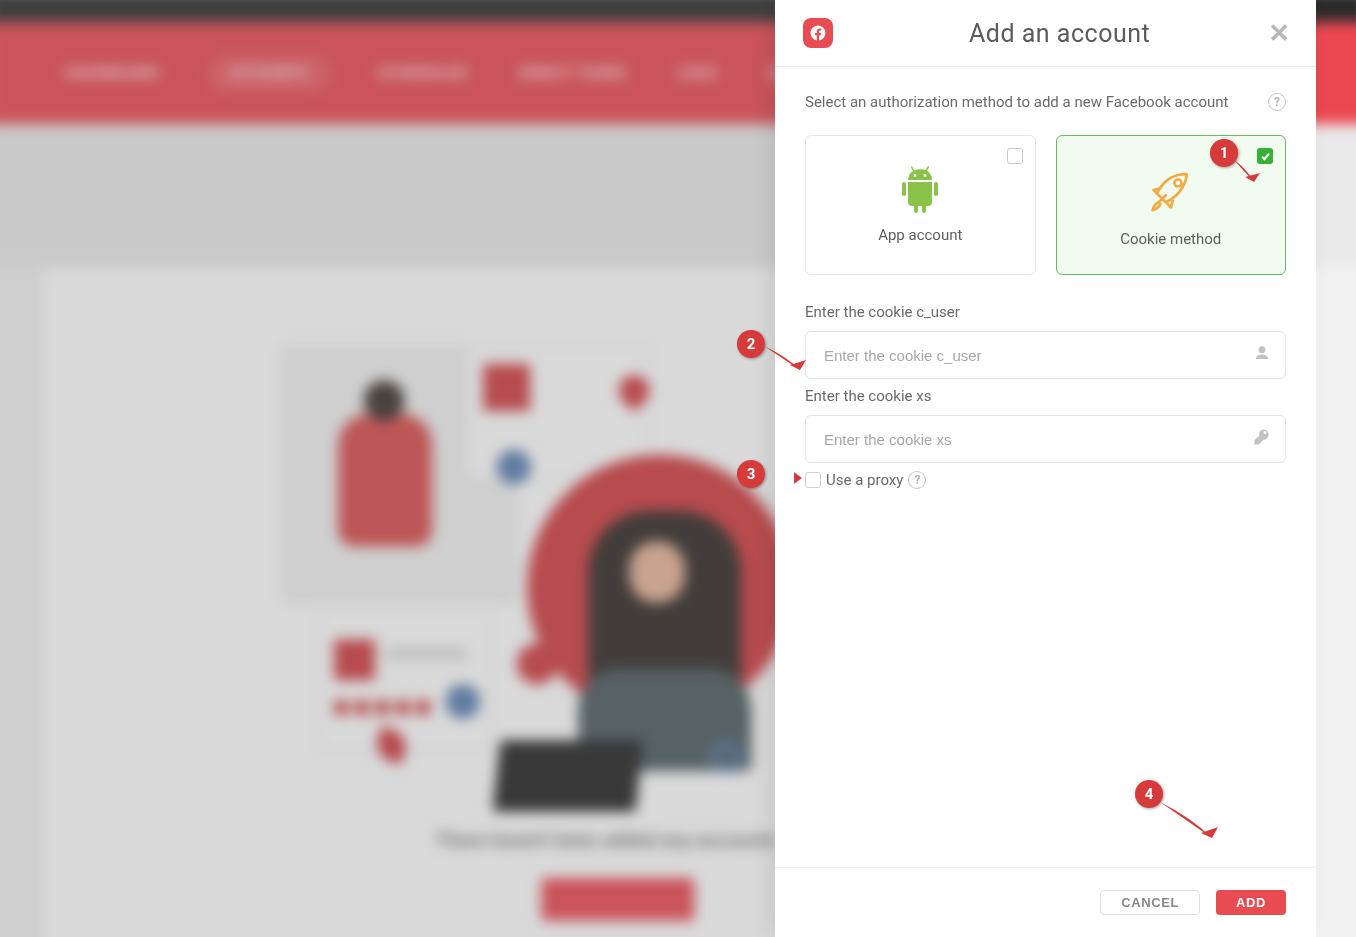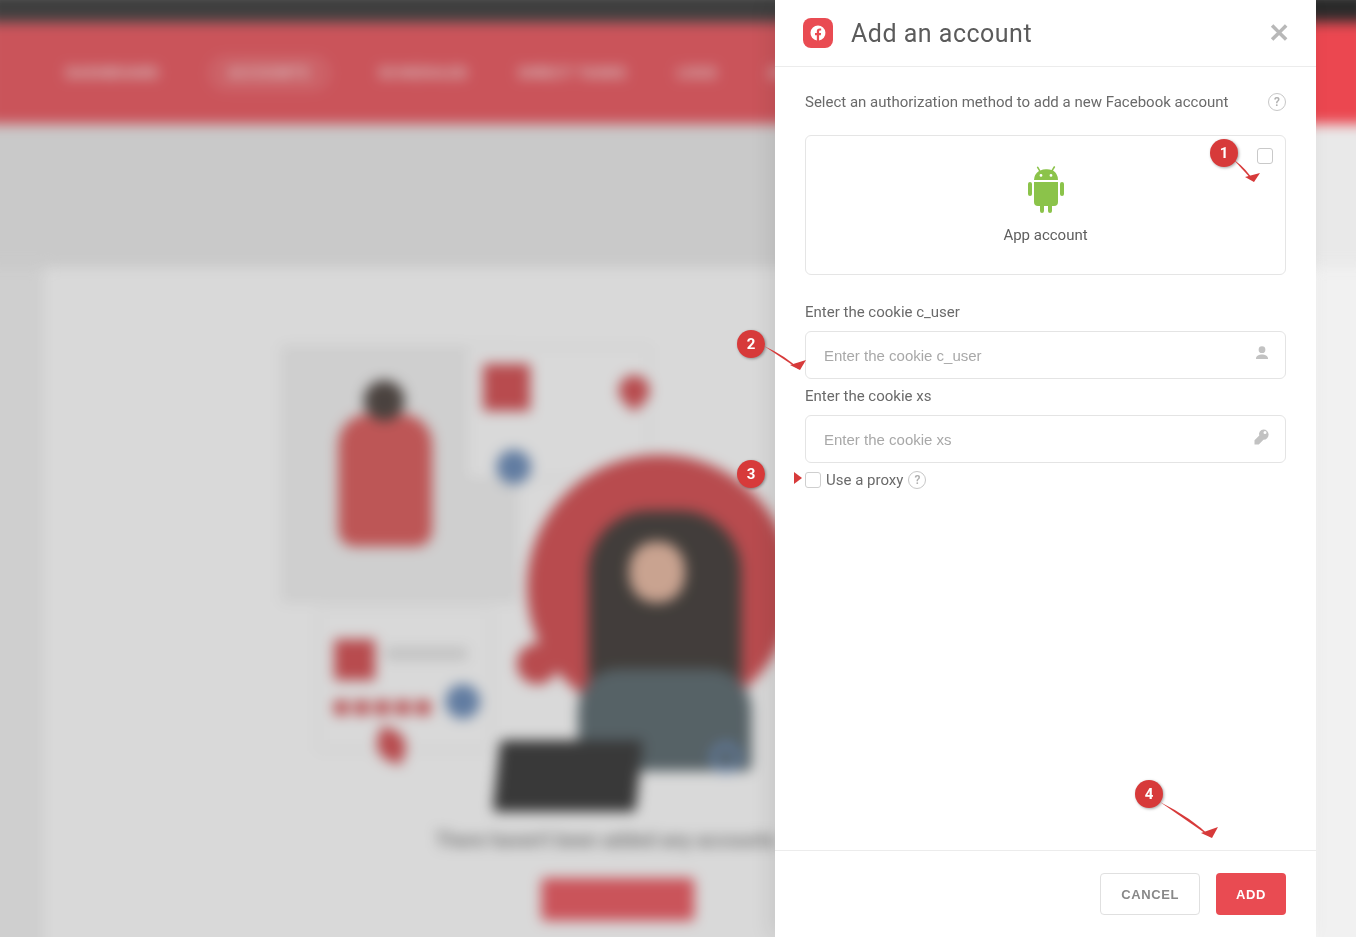--- a/index.html
+++ b/index.html
@@ -129,20 +129,21 @@
     width: 541px; height: 937px;
     background: #fff;
     z-index: 5;
     display: flex; flex-direction: column;
     box-shadow: -6px 0 20px rgba(0,0,0,0.08);
   }
   .panel-header {
     display: flex; align-items: center;
     padding: 18px 26px 18px 28px;
     border-bottom: 1px solid #ececec;
+    text-align: center;
   }
   .fb-badge {
     width: 30px; height: 30px; border-radius: 8px;
     background: #e94b52; display: flex; align-items: center; justify-content: center;
     margin-right: 18px; flex-shrink: 0;
   }
   .fb-badge svg { width: 18px; height: 18px; fill: #fff;}
   .panel-title {
     font-size: 25px; color: #5b5b5b; font-weight: 400; letter-spacing: 0.5px;
     flex: 1;
@@ -229,21 +230,21 @@
     width: 16px; height: 16px; border: 1.5px solid #cfcfcf; border-radius: 3px;
     cursor:pointer;
   }
 
   .panel-footer {
     border-top: 1px solid #ececec;
     padding: 22px 30px;
     display: flex; justify-content: flex-end; gap: 16px;
   }
   .btn {
-    height: 42px; padding: 0 20px; border-radius: 4px;
+    height: 25px; padding: 0 20px; border-radius: 4px;
     font-size: 13px; font-weight: 700; letter-spacing: 0.6px;
     display: inline-flex; align-items: center; justify-content: center;
     cursor: pointer; border: none;
   }
   .btn-cancel {
     background: #fff; border: 1px solid #e0e0e0; color: #888;
   }
   .btn-add {
     background: #e94b52; color: #fff; min-width: 58px;
   }
@@ -341,20 +342,38 @@
               <g fill="#8bc34a">
                 <path d="M6 8h12v10a2 2 0 0 1-2 2h-1v2.5a1 1 0 0 1-2 0V20h-2v2.5a1 1 0 0 1-2 0V20H8a2 2 0 0 1-2-2V8z"></path>
                 <path d="M15.5 2.3l1-1.6a.4.4 0 0 0-.7-.4l-1 1.7A6.4 6.4 0 0 0 12 1.6a6.4 6.4 0 0 0-2.8.6l-1-1.7a.4.4 0 0 0-.7.4l1 1.6A5.6 5.6 0 0 0 6 7h12a5.6 5.6 0 0 0-2.5-4.7zM9.5 5.4a.7.7 0 1 1 .7-.7.7.7 0 0 1-.7.7zm5 0a.7.7 0 1 1 .7-.7.7.7 0 0 1-.7.7z"></path>
                 <rect x="3" y="8" width="2" height="7" rx="1"></rect>
                 <rect x="19" y="8" width="2" height="7" rx="1"></rect>
               </g>
             </svg>
         </span>
         <span class="method-label">App account</span>
       </div>
+      <div class="method-card selected">
+        <span class="corner-check">
+          <svg viewBox="0 0 16 16">
+              <polyline points="3,8.5 6.5,12 13,4"></polyline>
+            </svg>
+        </span>
+        <span class="rocket-icon">
+          <svg viewBox="0 0 64 64" fill="none" stroke="#f4a93e" stroke-width="3" stroke-linejoin="round" stroke-linecap="round">
+            <path d="M18 46c-5 2-7 9-7 9s7-2 9-7"></path>
+            <path d="M26 38l-8 8"></path>
+            <path d="M50 14c0 0-14-2-26 10-5 5-8 12-8 12l10 10s7-3 12-8C50 26 50 14 50 14z"></path>
+            <circle cx="40" cy="24" r="4"></circle>
+            <path d="M20 30l-8 2 4 4"></path>
+            <path d="M34 44l-2 8-4-4"></path>
+          </svg>
+        </span>
+        <span class="method-label">Cookie method</span>
+      </div>
     </div>
 
     <div class="field-group">
       <label class="field-label">Enter the cookie c_user</label>
       <div class="input-wrap">
         <input type="text" placeholder="Enter the cookie c_user" style="">
         <span class="input-icon">
           <svg viewBox="0 0 24 24">
               <path d="M12 12a4.5 4.5 0 1 0-4.5-4.5A4.5 4.5 0 0 0 12 12zm0 2c-3.5 0-8 1.8-8 5v1h16v-1c0-3.2-4.5-5-8-5z"></path>
             </svg>

